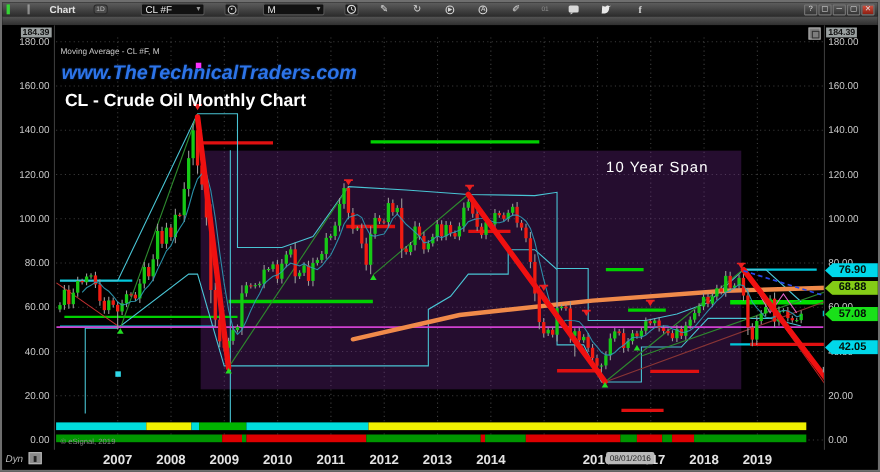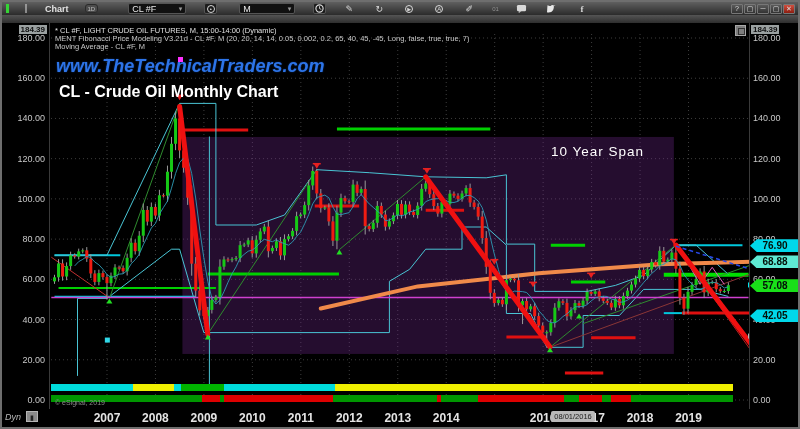--- a/index.html
+++ b/index.html
@@ -600,22 +600,20 @@
             <rect x="386" y="371" width="4" height="7" fill="#dd0000"></rect>
             <rect x="390" y="371" width="37" height="7" fill="#009600"></rect>
             <rect x="427" y="371" width="86" height="7" fill="#dd0000"></rect>
             <rect x="513" y="371" width="15" height="7" fill="#009600"></rect>
             <rect x="528" y="371" width="23" height="7" fill="#dd0000"></rect>
             <rect x="551" y="371" width="9" height="7" fill="#009600"></rect>
             <rect x="560" y="371" width="20" height="7" fill="#dd0000"></rect>
             <rect x="580" y="371" width="102" height="7" fill="#009600"></rect>
           </g>
         </svg>
-      <div class="hdr" style="top:3px;color:#e0e0e0;">* CL #F, LIGHT CRUDE OIL FUTURES, M, 15:00-14:00 (Dynamic)</div>
-      <div class="hdr" style="top:11px;">MENT Fibonacci Price Modeling V3.21d - CL #F, M (20, 20, 14, 14, 0.05, 0.002, 0.2, 65, 40, 45, -45, Long, false, true, true, 7)</div>
       <div class="hdr" style="top:19px;">Moving Average - CL #F, M</div>
       <div class="watermark">www.TheTechnicalTraders.com</div>
       <div class="wm-dot"></div>
       <div class="plot-title">CL - Crude Oil Monthly Chart</div>
       <div class="annotation">10 Year Span</div>
       <div class="copyright">© eSignal, 2019</div>
       <div class="corner-icon"></div>
     </div>
     <div class="axis axis-right" id="axisR">
       <div class="topbox">184.39</div>
@@ -623,21 +621,21 @@
         <div class="tick" style="top: 331.778px;">20.00</div>
         <div class="tick" style="top: 291.556px;">40.00</div>
         <div class="tick" style="top: 251.334px;">60.00</div>
         <div class="tick" style="top: 211.112px;">80.00</div>
         <div class="tick" style="top: 170.89px;">100.00</div>
         <div class="tick" style="top: 130.668px;">120.00</div>
         <div class="tick" style="top: 90.446px;">140.00</div>
         <div class="tick" style="top: 50.224px;">160.00</div>
         <div class="tick" style="top: 10.002px;">180.00</div>
         <div class="flag" style="background: rgb(0, 216, 234); top: 216.346px;">76.90</div>
-        <div class="flag" style="background: #5eead4; top: 232.475px;">68.88</div>
+        <div class="flag" style="background: #84cc16; top: 232.475px;">68.88</div>
         <div class="flag" style="background: rgb(25, 224, 25); top: 256.206px;">57.08</div>
         <div class="flag" style="background: rgb(0, 216, 234); top: 286.433px;">42.05</div>
       </div>
   </div>
 
   <div class="bottom-row" id="bottomRow">
     <span class="dyn">Dyn</span>
     <span class="dyn-icon">▮</span>
     <span class="datetag">08/01/2016</span>
   <span class="yearlbl" style="left: 88px;">2007</span>

